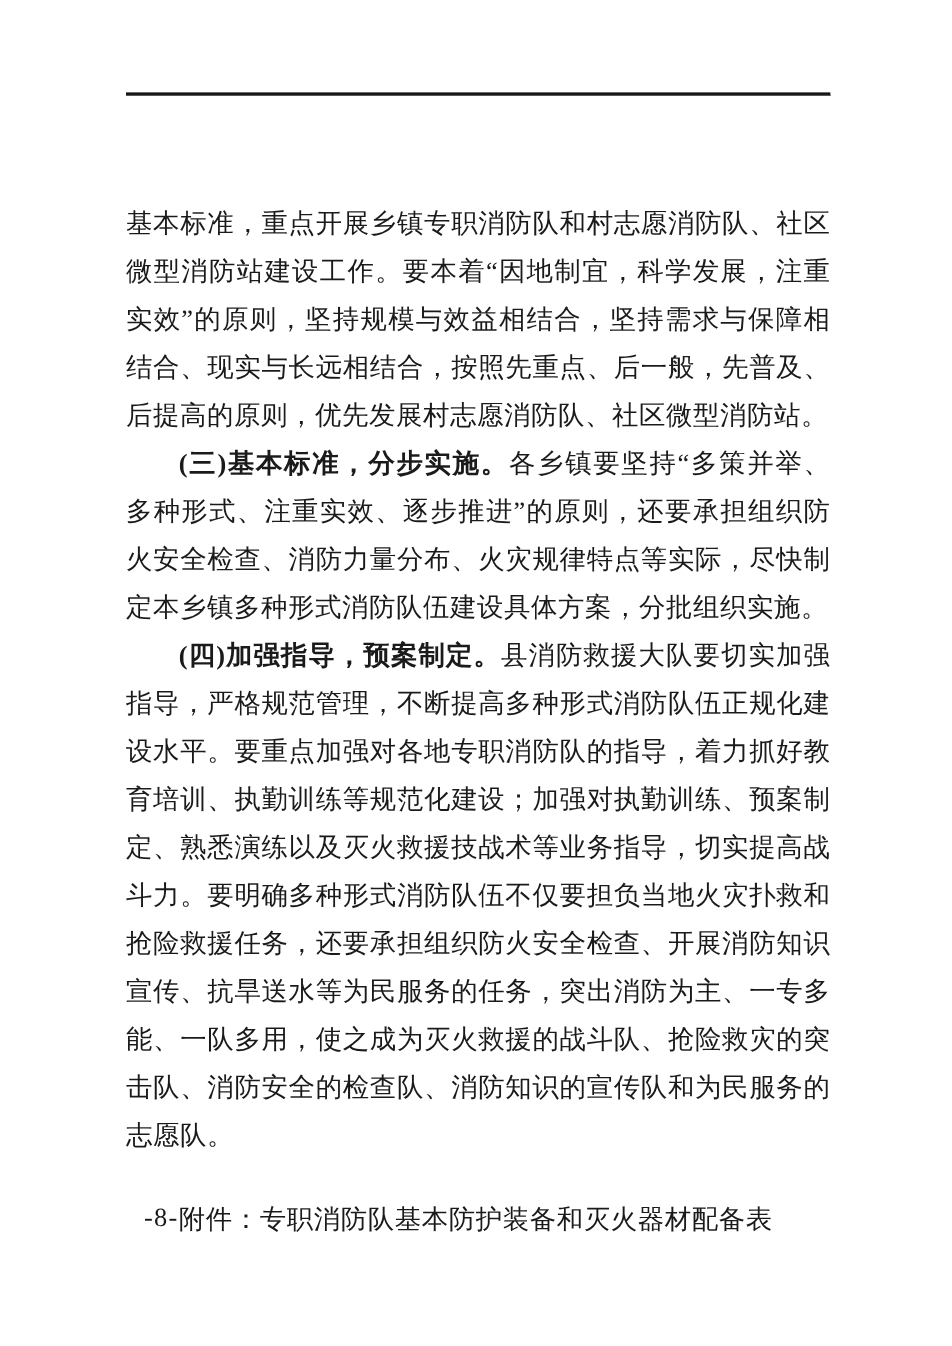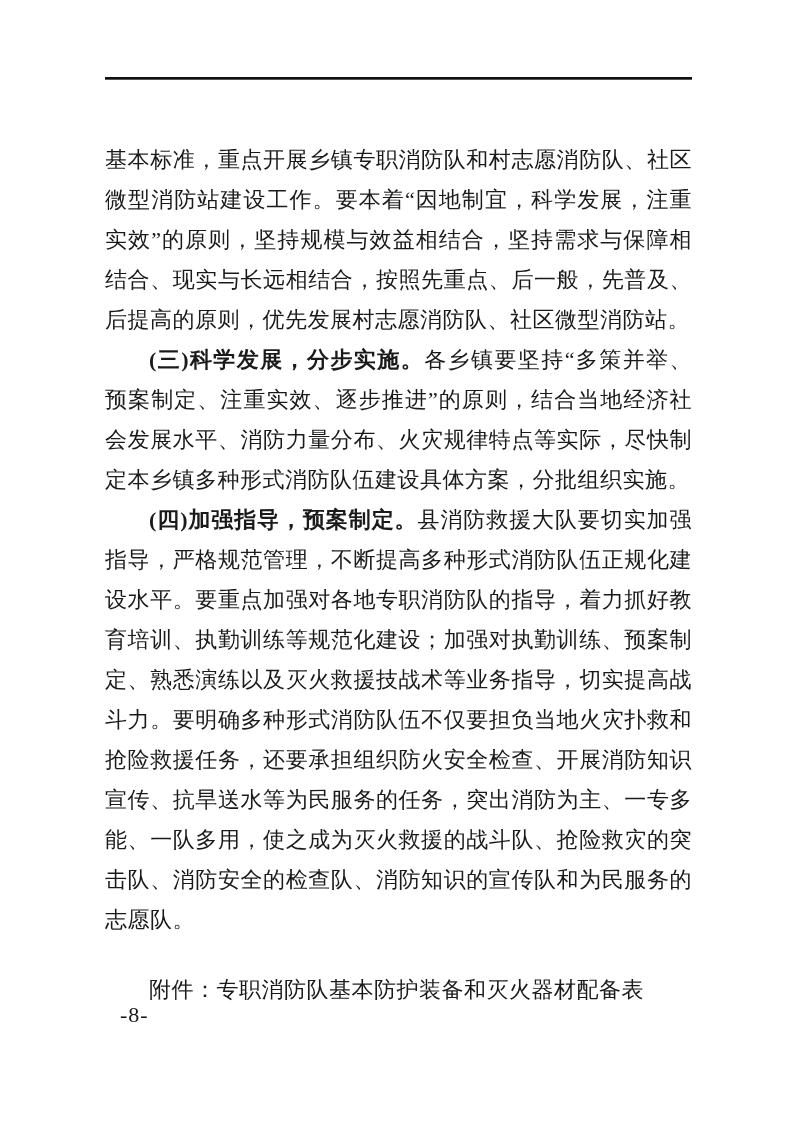--- a/index.html
+++ b/index.html
@@ -23,21 +23,21 @@
     left: 105px;
     top: 77px;
     width: 587px;
     height: 2px;
     background: #111111;
     border-bottom: 1px solid #555555;
   }
   .content {
     position: absolute;
     left: 105px;
-    top: 140px;
+    top: 166px;
     width: 587px;
   }
   .content p {
     margin: 0;
     font-size: 22px;
     line-height: 40px;
     text-align: justify;
     text-justify: inter-character;
     letter-spacing: 0.5px;
     color: #1a1a1a;
@@ -63,21 +63,21 @@
 <body>
 
 <div class="page">
 
   <div class="header-rule"></div>
 
   <div class="content">
 
     <p>基本标准，重点开展乡镇专职消防队和村志愿消防队、社区微型消防站建设工作。要本着“因地制宜，科学发展，注重实效”的原则，坚持规模与效益相结合，坚持需求与保障相结合、现实与长远相结合，按照先重点、后一般，先普及、后提高的原则，优先发展村志愿消防队、社区微型消防站。</p>
 
-    <p class="indent"><b>(三)科学发展，分步实施。</b><span>各乡镇要坚持“多策并举、预案制定、注重实效、逐步推进”的原则，结合当地经济社会发展水平、消防力量分布、火灾规律特点等实际，尽快制定本乡镇多种形式消防队伍建设具体方案，分批组织实施。</span></p>
+    <p class="indent"><b>(三)基本标准，分步实施。</b><span>各乡镇要坚持“多策并举、多种形式、注重实效、逐步推进”的原则，还要承担组织防火安全检查、消防力量分布、火灾规律特点等实际，尽快制定本乡镇多种形式消防队伍建设具体方案，分批组织实施。</span></p>
 
     <p class="indent"><b>(四)加强指导，预案制定。</b><span>县消防救援大队要切实加强指导，严格规范管理，不断提高多种形式消防队伍正规化建设水平。要重点加强对各地专职消防队的指导，着力抓好教育培训、执勤训练等规范化建设；加强对执勤训练、预案制定、熟悉演练以及灭火救援技战术等业务指导，切实提高战斗力。要明确多种形式消防队伍不仅要担负当地火灾扑救和抢险救援任务，还要承担组织防火安全检查、开展消防知识宣传、抗旱送水等为民服务的任务，突出消防为主、一专多能、一队多用，使之成为灭火救援的战斗队、抢险救灾的突击队、消防安全的检查队、消防知识的宣传队和为民服务的志愿队。</span></p>
 
     <p class="attachment">附件：专职消防队基本防护装备和灭火器材配备表</p>
 
   </div>
 
   <div class="page-number">-8-</div>
 
 </div>

